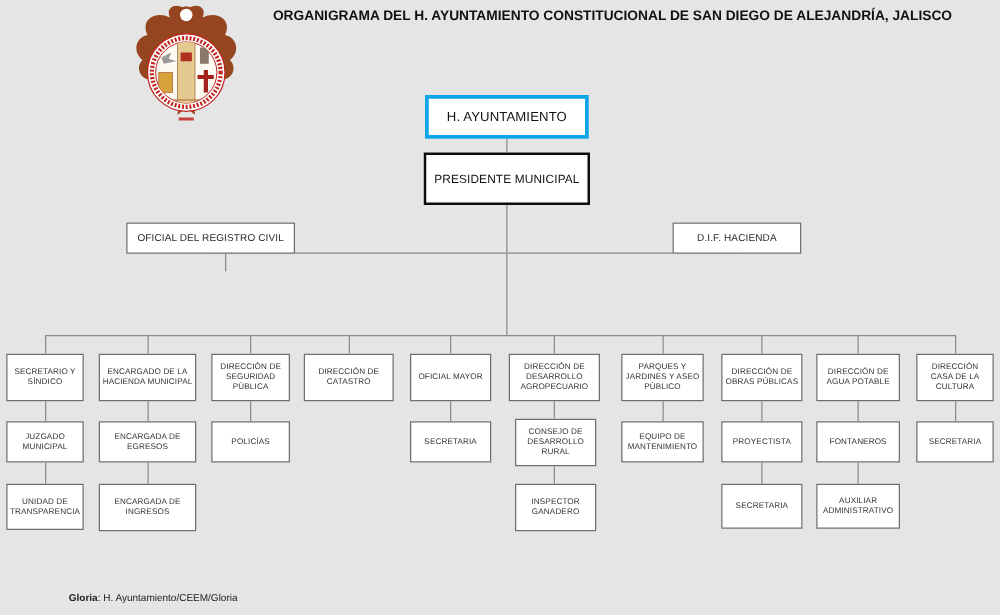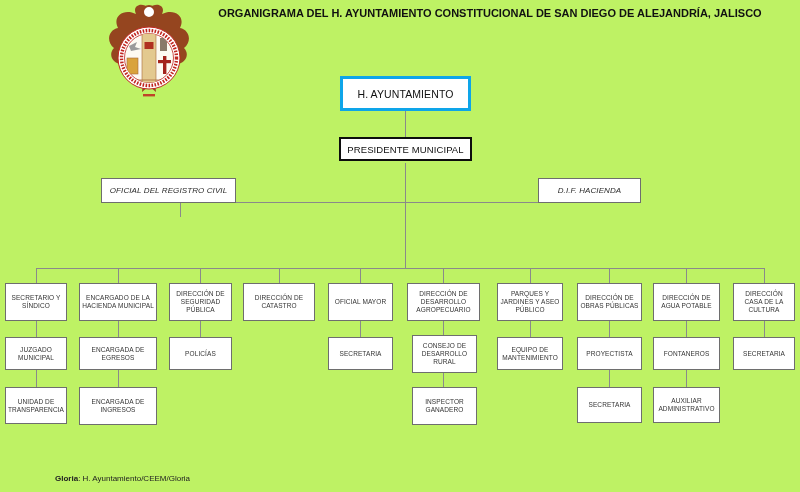--- a/index.html
+++ b/index.html
@@ -1,25 +1,25 @@
 <!DOCTYPE html>
 <html><head>
 <meta charset="utf-8">
 <style>
   html,body{margin:0;padding:0;background:#fff;}
   #stage{
-    position:relative;width:800px;height:492px;background:#bef264;overflow:hidden;
+    position:relative;width:800px;height:492px;background:#e5e5e5;overflow:hidden;
     font-family:"Liberation Sans","DejaVu Sans",sans-serif;color:#1a1a1a;
   }
   .box{
     position:absolute;background:#fff;border:1px solid #6e6e6e;box-sizing:border-box;
     display:flex;align-items:center;justify-content:center;text-align:center;
     font-size:6.5px;line-height:8px;color:#333;padding:1px 2px;letter-spacing:0.1px;
   }
-  .box.mid{font-size:8px;line-height:9px;color:#2a2a2a;font-style:italic;}
+  .box.mid{font-size:8px;line-height:9px;color:#2a2a2a;}
   .box.bold-lg{border:3px solid #0ea5e9;font-size:10.5px;line-height:12px;color:#111;}
   .box.bold-md{border:2px solid #0d0d0d;font-size:9.5px;line-height:11px;color:#111;}
   .hline,.vline{position:absolute;background:#8a8a8a;}
   .hline{height:1px;}
   .vline{width:1px;}
   #title{
     position:absolute;left:200px;top:6px;width:580px;text-align:center;
     font-weight:bold;font-size:11px;line-height:14px;color:#111;
   }
   #footer{
@@ -91,21 +91,21 @@
   <div class="vline" style="left:686px;top:321px;height:16px"></div>
   <div class="vline" style="left:764px;top:321px;height:16px"></div>
 
   <div class="vline" style="left:36px;top:370px;height:17px"></div>
   <div class="vline" style="left:118px;top:370px;height:17px"></div>
   <div class="vline" style="left:443px;top:373px;height:14px"></div>
   <div class="vline" style="left:609px;top:370px;height:17px"></div>
   <div class="vline" style="left:686px;top:370px;height:17px"></div>
 
   <div class="box bold-lg" style="left:340px;top:76px;width:131px;height:35px">H. AYUNTAMIENTO</div>
-  <div class="box bold-md" style="left:339px;top:137px;width:133px;height:24px">PRESIDENTE MUNICIPAL</div>
+  <div class="box bold-md" style="left:339px;top:122px;width:133px;height:42px">PRESIDENTE MUNICIPAL</div>
   <div class="box mid" style="left:101px;top:178px;width:135px;height:25px">OFICIAL DEL REGISTRO CIVIL</div>
   <div class="box mid" style="left:538px;top:178px;width:103px;height:25px">D.I.F. HACIENDA</div>
 
   <div class="box" style="left:5px;top:283px;width:62px;height:38px">SECRETARIO Y SÍNDICO</div>
   <div class="box" style="left:79px;top:283px;width:78px;height:38px">ENCARGADO DE LA HACIENDA MUNICIPAL</div>
   <div class="box" style="left:169px;top:283px;width:63px;height:38px">DIRECCIÓN DE SEGURIDAD PÚBLICA</div>
   <div class="box" style="left:243px;top:283px;width:72px;height:38px">DIRECCIÓN DE CATASTRO</div>
   <div class="box" style="left:328px;top:283px;width:65px;height:38px">OFICIAL MAYOR</div>
   <div class="box" style="left:407px;top:283px;width:73px;height:38px">DIRECCIÓN DE DESARROLLO AGROPECUARIO</div>
   <div class="box" style="left:497px;top:283px;width:66px;height:38px">PARQUES Y JARDINES Y ASEO PÚBLICO</div>

